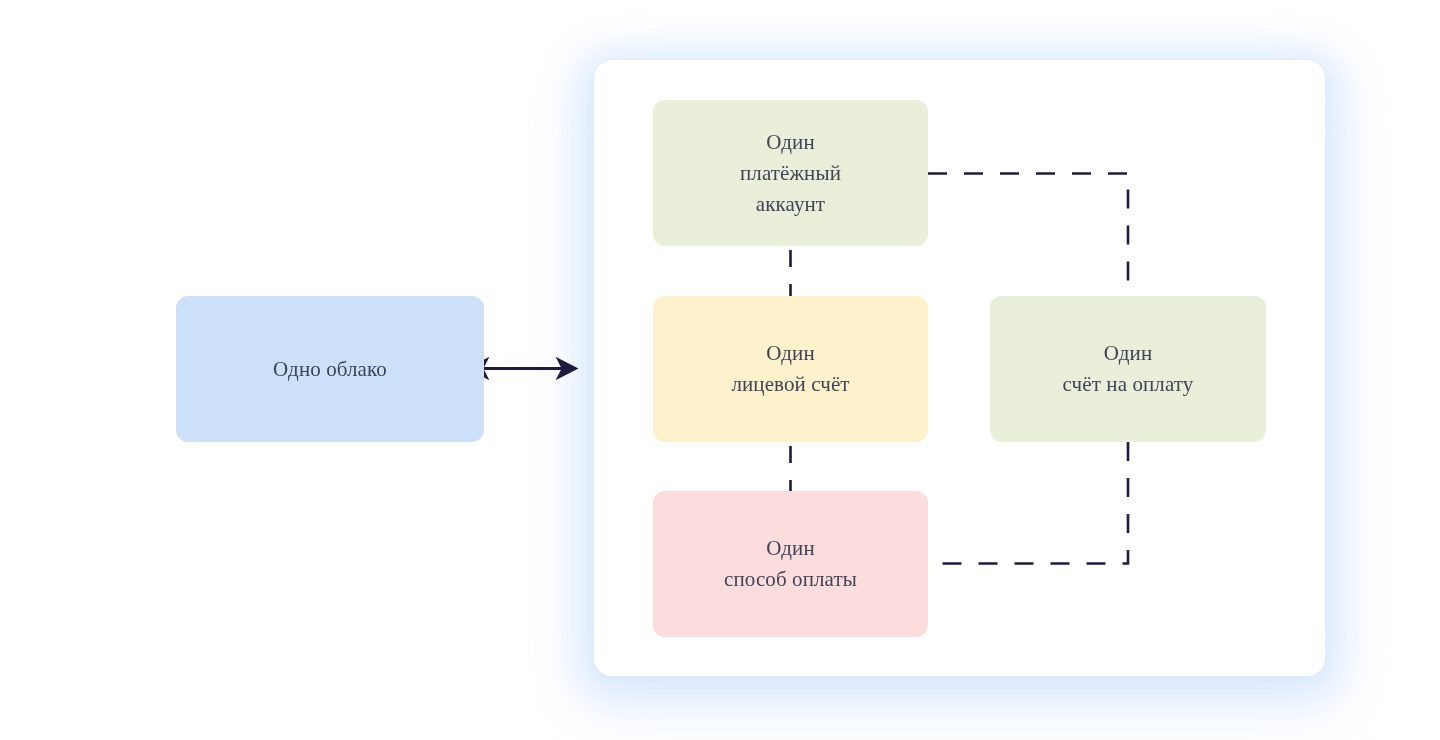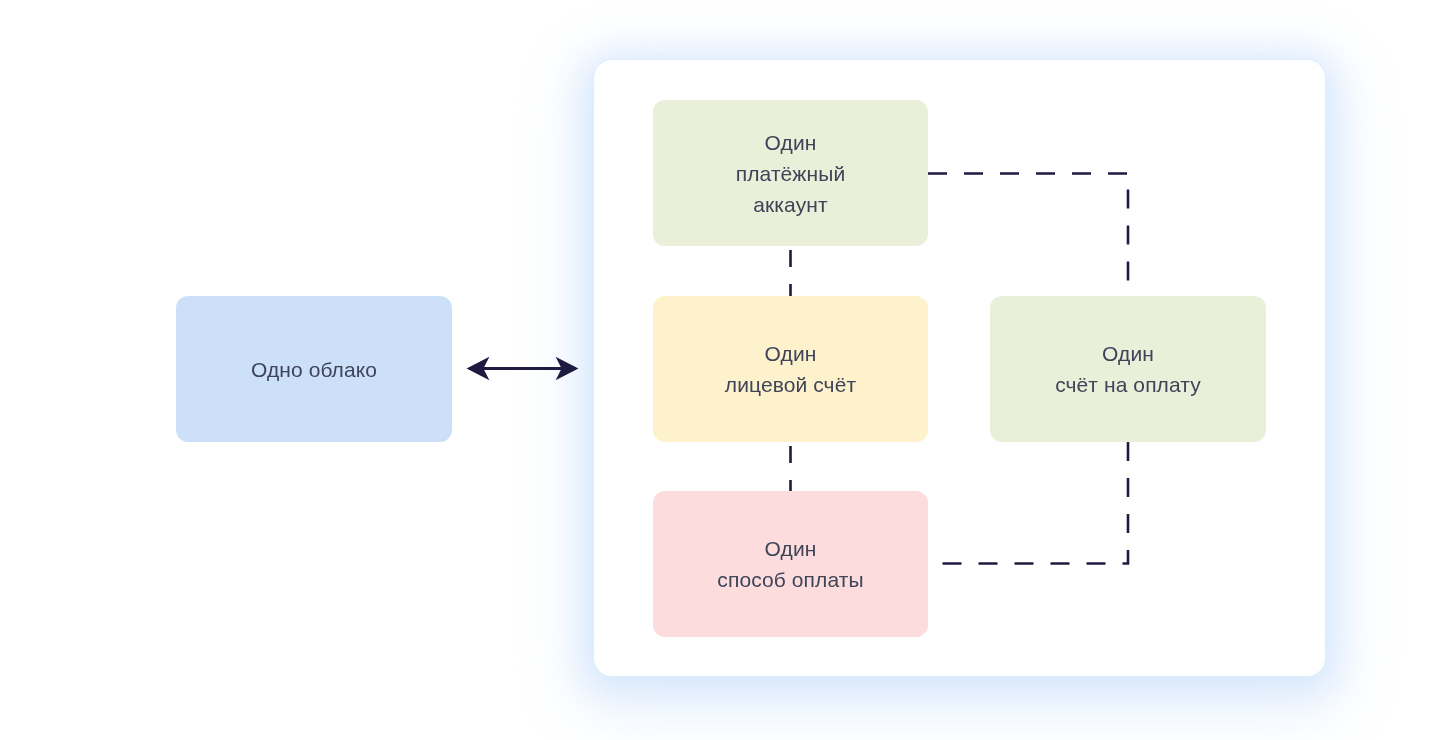--- a/index.html
+++ b/index.html
@@ -39,23 +39,24 @@
     align-items: center;
     justify-content: center;
     text-align: center;
     color: #3f4458;
     font-size: 21px;
     line-height: 31px;
     letter-spacing: 0.1px;
     white-space: pre-line;
     box-sizing: border-box;
     padding: 4px 10px;
+    font-family: Liberation Serif, serif;
   }
 
-  .node-cloud      { left: 176px; top: 296px; width: 276px; height: 146px; background: #cde0fa; }
+  .node-cloud      { left: 176px; top: 296px; width: 308px; height: 146px; background: #cde0fa; }
   .node-account    { left: 653px; top: 100px; width: 275px; height: 146px; background: #e9efd8; }
   .node-ls         { left: 653px; top: 296px; width: 275px; height: 146px; background: #fdf2cc; }
   .node-pay        { left: 653px; top: 491px; width: 275px; height: 146px; background: #fcdcdc; }
   .node-invoice    { left: 990px; top: 296px; width: 276px; height: 146px; background: #e9efd8; }
 
   
   #links {
     position: absolute;
     left: 0; top: 0;
     width: 1440px;

